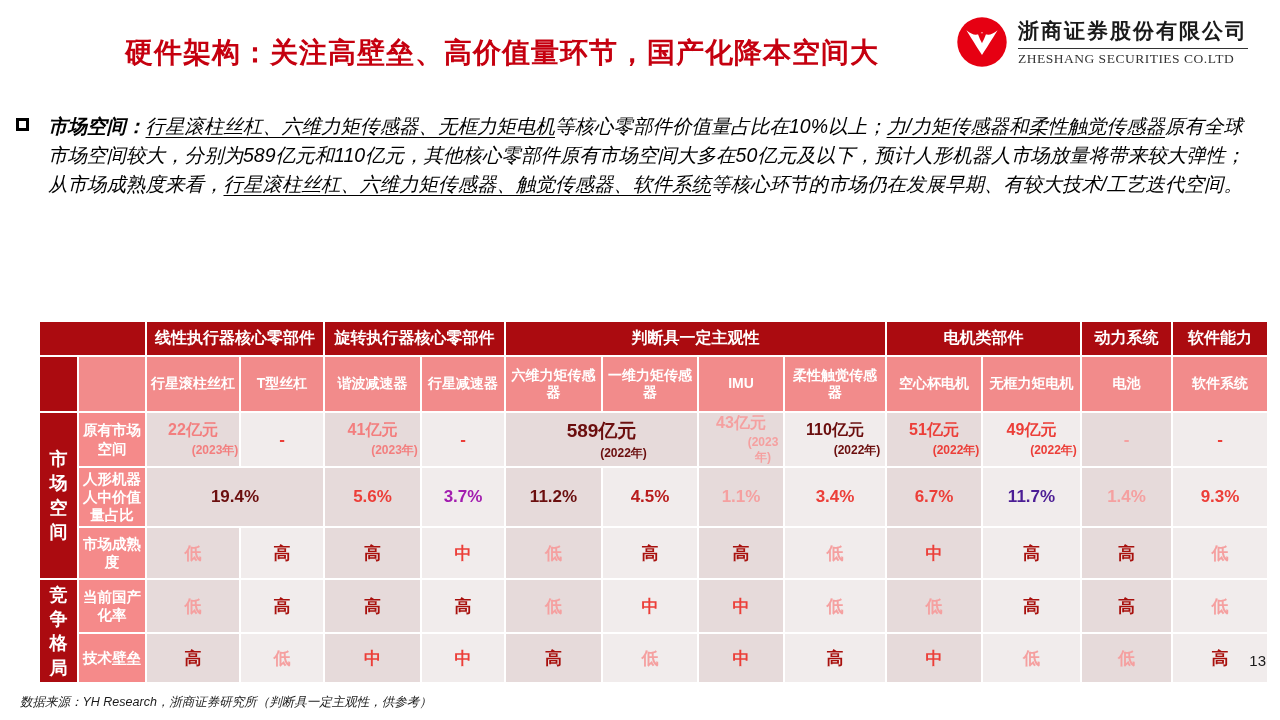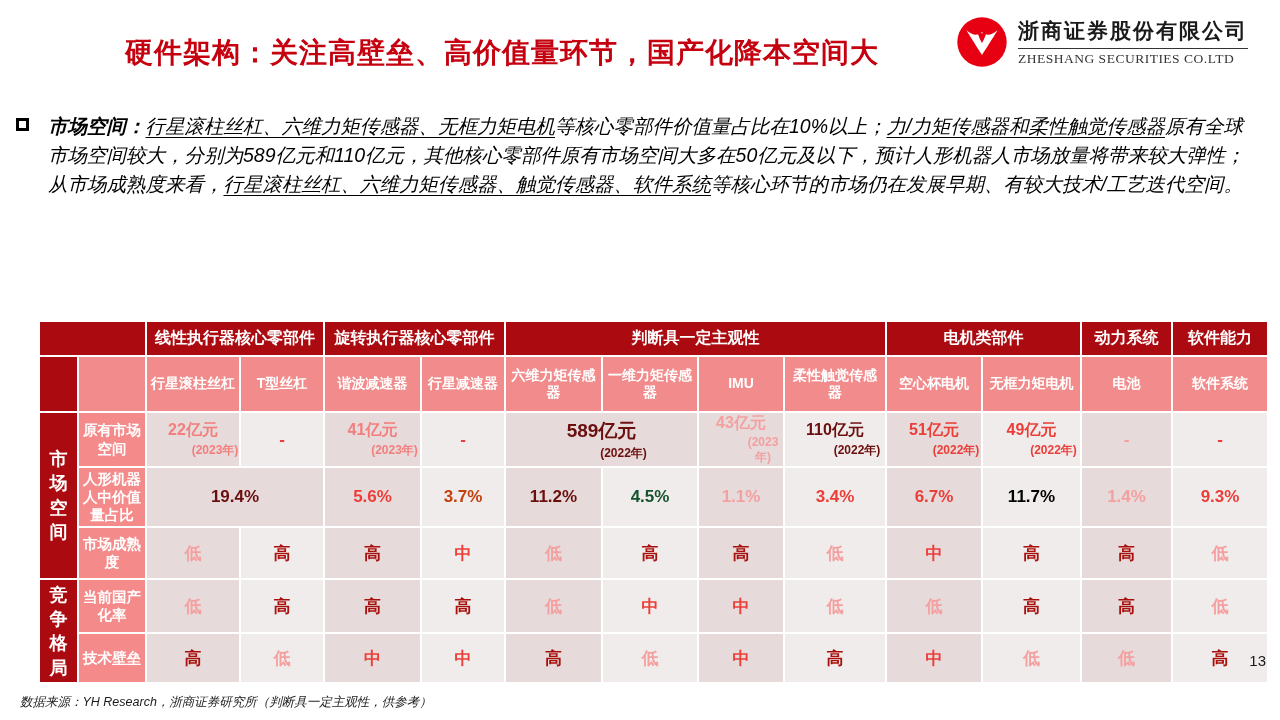--- a/index.html
+++ b/index.html
@@ -158,27 +158,27 @@
             <div class="cv">49亿元</div>
             <div class="cs">(2022年)</div>
           </td>
           <td class="cell bgd" colspan="1" style="color: rgb(245, 160, 160);">-</td>
           <td class="cell bgl" colspan="1" style="color: rgb(236, 62, 56);">-</td>
         </tr>
         <tr style="height: 56px;">
           <th class="rlabel">人形机器人中价值量占比</th>
           <td class="cell bgd" colspan="2" style="color: rgb(107, 14, 14);">19.4%</td>
           <td class="cell bgd" colspan="1" style="color: rgb(236, 62, 56);">5.6%</td>
-          <td class="cell bgl" colspan="1" style="color: #c2410c;">3.7%</td>
+          <td class="cell bgl" colspan="1" style="color: #a21caf;">3.7%</td>
           <td class="cell bgd" colspan="1" style="color: rgb(107, 14, 14);">11.2%</td>
-          <td class="cell bgl" colspan="1" style="color: #14532d;">4.5%</td>
+          <td class="cell bgl" colspan="1" style="color: #b91c1c;">4.5%</td>
           <td class="cell bgd" colspan="1" style="color: rgb(245, 160, 160);">1.1%</td>
           <td class="cell bgl" colspan="1" style="color: rgb(236, 62, 56);">3.4%</td>
           <td class="cell bgd" colspan="1" style="color: rgb(236, 62, 56);">6.7%</td>
-          <td class="cell bgl" colspan="1" style="color: #000000; margin-left: 34px;">11.7%</td>
+          <td class="cell bgl" colspan="1" style="color: #4c1d95; margin-left: 34px;">11.7%</td>
           <td class="cell bgd" colspan="1" style="color: rgb(245, 160, 160);">1.4%</td>
           <td class="cell bgl" colspan="1" style="color: rgb(236, 62, 56);">9.3%</td>
         </tr>
         <tr style="height: 50px;">
           <th class="rlabel">市场成熟度</th>
           <td class="cell bgd" colspan="1" style="color: rgb(245, 160, 160);">低</td>
           <td class="cell bgl" colspan="1" style="color: rgb(168, 16, 13);">高</td>
           <td class="cell bgd" colspan="1" style="color: rgb(168, 16, 13);">高</td>
           <td class="cell bgl" colspan="1" style="color: rgb(236, 62, 56);">中</td>
           <td class="cell bgd" colspan="1" style="color: rgb(245, 160, 160);">低</td>

